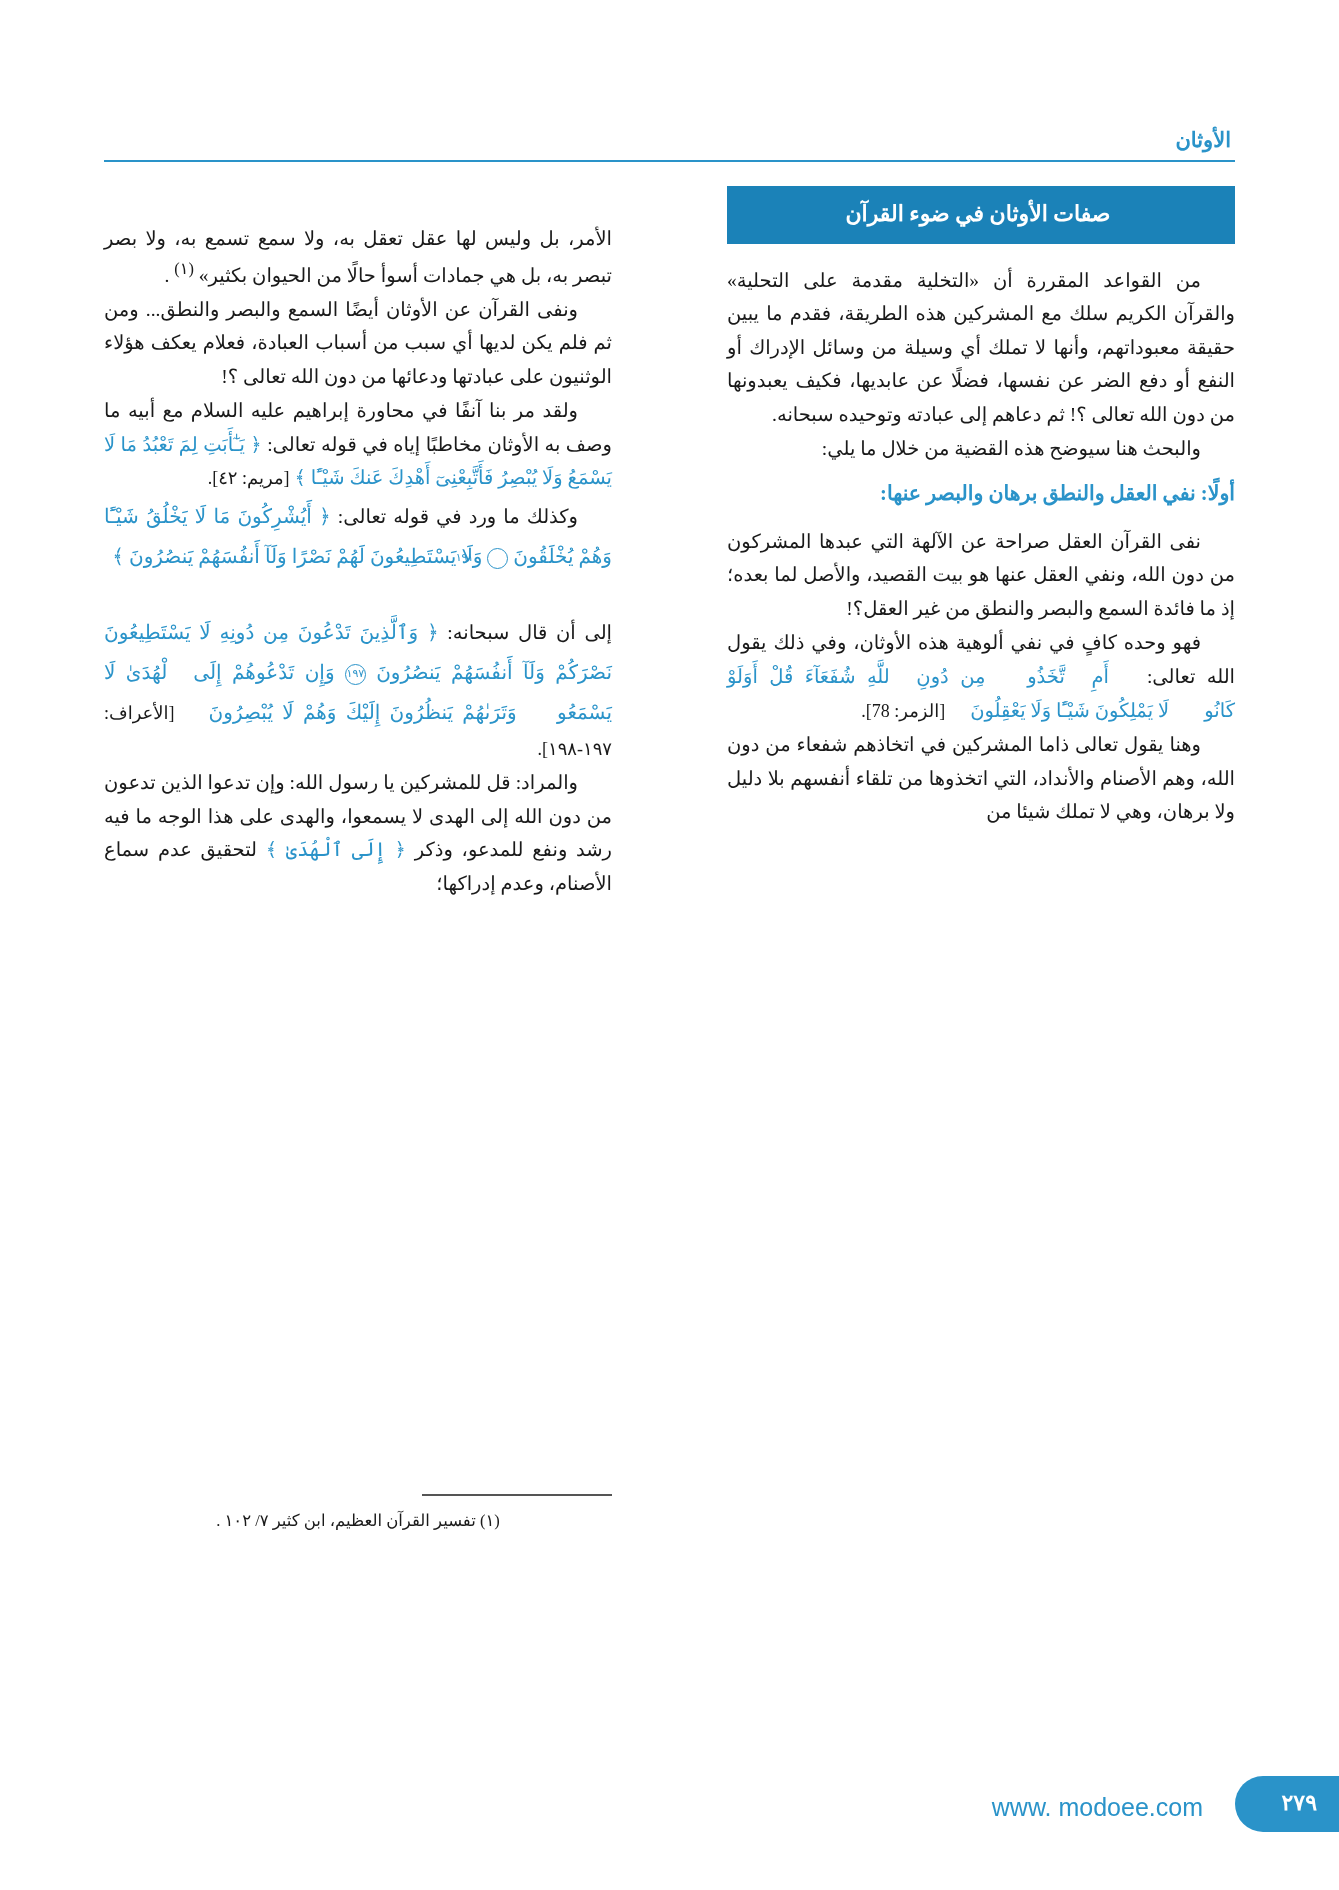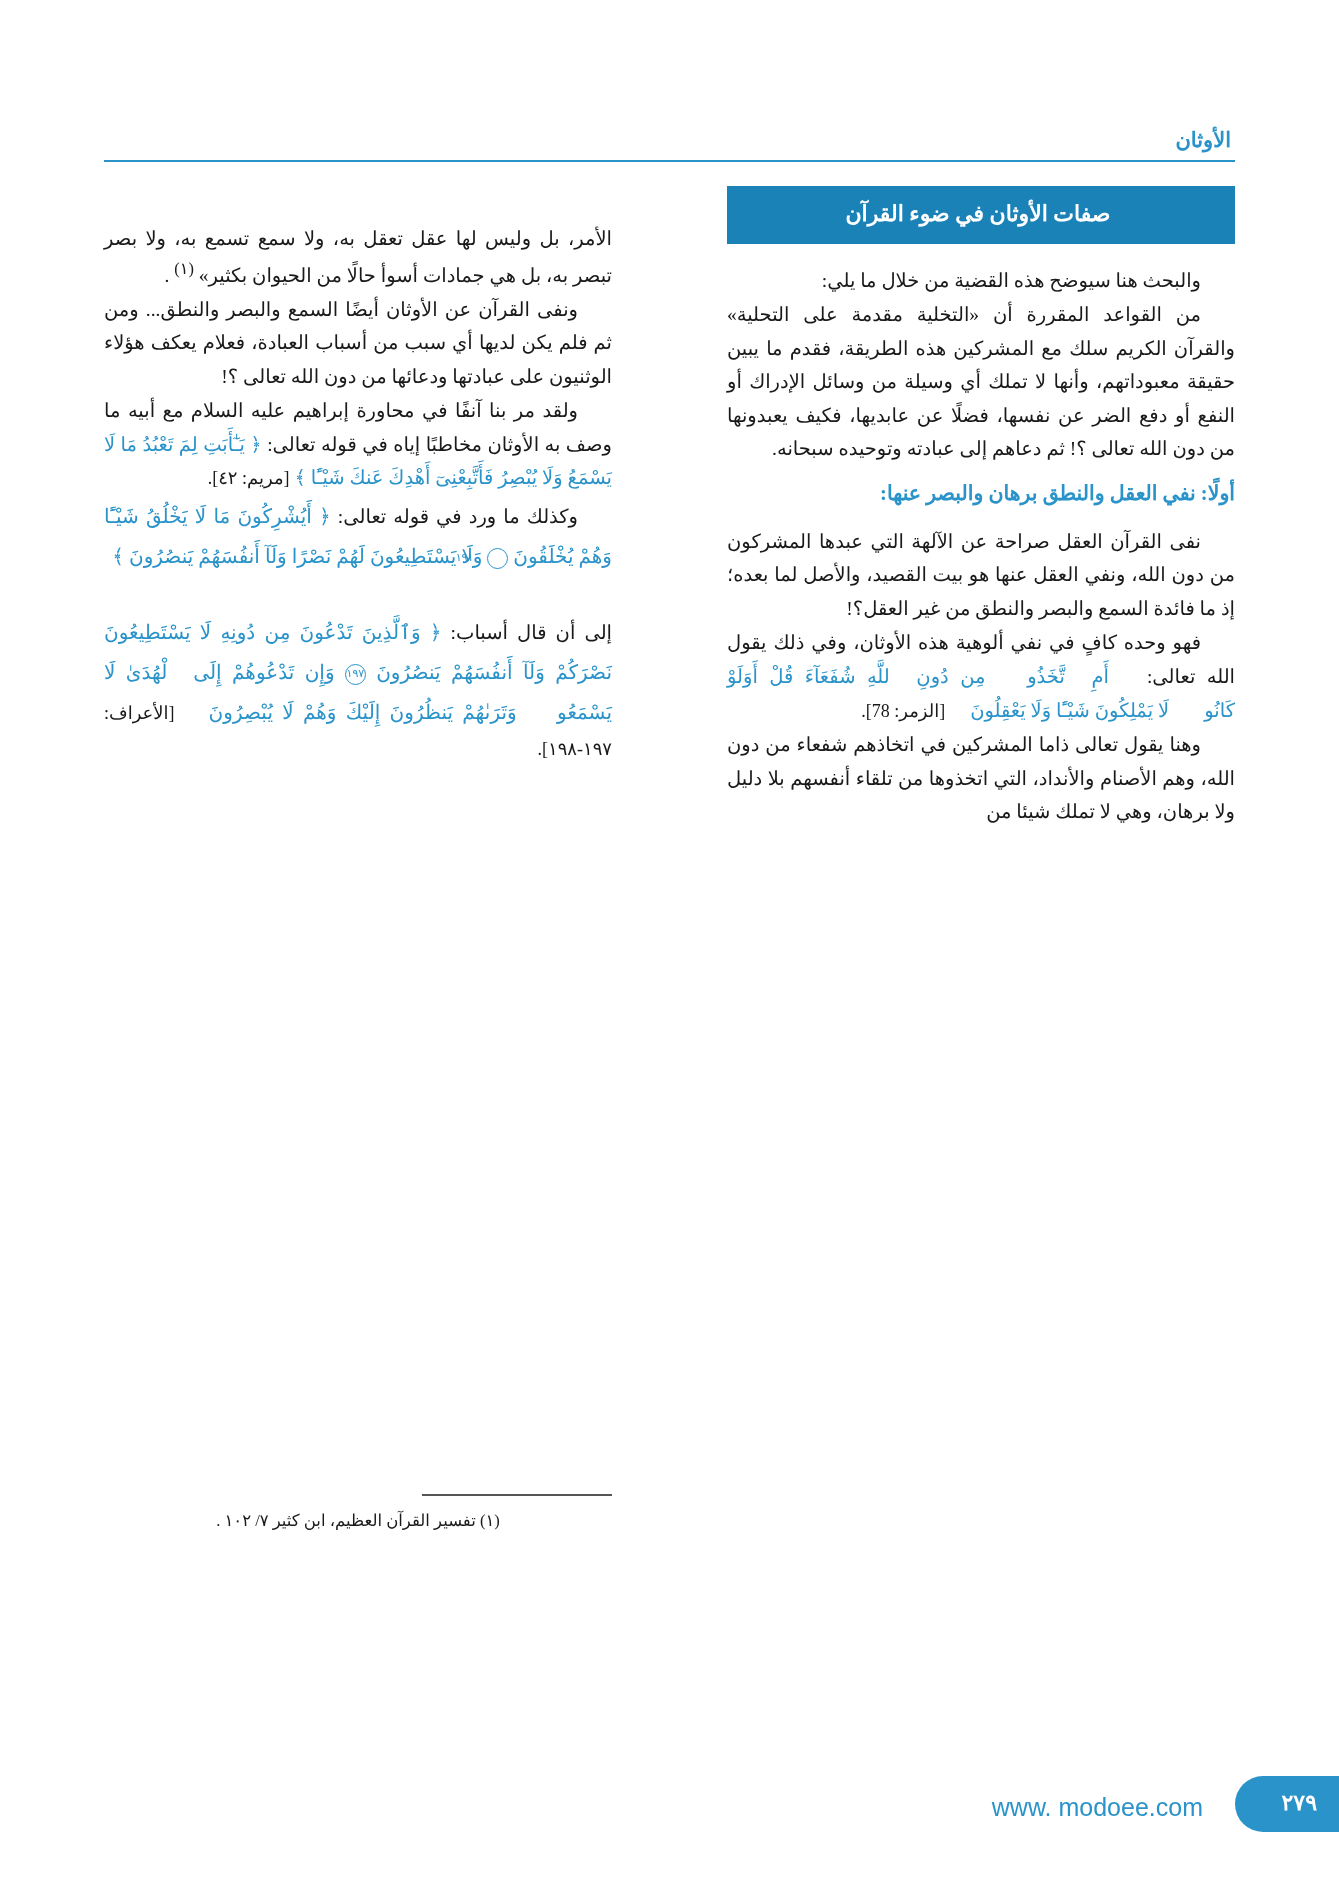--- a/index.html
+++ b/index.html
@@ -189,22 +189,22 @@
     <div class="header-title">الأوثان</div>
     <div class="header-rule"></div>
   </div>
 
   <div class="columns">
 
     <div class="col col-right">
 
       <div class="section-bar">صفات الأوثان في ضوء القرآن</div>
 
+      <p>من القواعد المقررة أن «التخلية مقدمة على التحلية» والقرآن الكريم سلك مع المشركين هذه الطريقة، فقدم ما يبين حقيقة معبوداتهم، وأنها لا تملك أي وسيلة من وسائل الإدراك أو النفع أو دفع الضر عن نفسها، فضلًا عن عابديها، فكيف يعبدونها من دون الله تعالى ؟! ثم دعاهم إلى عبادته وتوحيده سبحانه.</p>
       <p>والبحث هنا سيوضح هذه القضية من خلال ما يلي:</p>
-      <p>من القواعد المقررة أن «التخلية مقدمة على التحلية» والقرآن الكريم سلك مع المشركين هذه الطريقة، فقدم ما يبين حقيقة معبوداتهم، وأنها لا تملك أي وسيلة من وسائل الإدراك أو النفع أو دفع الضر عن نفسها، فضلًا عن عابديها، فكيف يعبدونها من دون الله تعالى ؟! ثم دعاهم إلى عبادته وتوحيده سبحانه.</p>
 
       <p class="subheading">أولًا: نفي العقل والنطق برهان والبصر عنها:</p>
 
       <p>نفى القرآن العقل صراحة عن الآلهة التي عبدها المشركون من دون الله، ونفي العقل عنها هو بيت القصيد، والأصل لما بعده؛ إذ ما فائدة السمع والبصر والنطق من غير العقل؟!</p>
 
       <p>
         <span>فهو وحده كافٍ في نفي ألوهية هذه الأوثان، وفي ذلك يقول الله تعالى:</span>
         <span class="quran-inline">﴿ أَمِ ٱتَّخَذُوا۟ مِن دُونِ ٱللَّهِ شُفَعَآءَ قُلْ أَوَلَوْ كَانُوا۟ لَا يَمْلِكُونَ شَيْـًٔا وَلَا يَعْقِلُونَ ﴾</span>
         <span class="ref">[الزمر: 78].</span>
       </p>
@@ -229,27 +229,32 @@
       </p>
 
       <p>
         <span>وكذلك ما ورد في قوله تعالى:</span>
         <span class="quran">﴿ أَيُشْرِكُونَ مَا لَا يَخْلُقُ شَيْـًٔا وَهُمْ يُخْلَقُونَ</span>
         <span class="ayah-num">١٩١</span>
         <span class="quran">وَلَا يَسْتَطِيعُونَ لَهُمْ نَصْرًا وَلَآ أَنفُسَهُمْ يَنصُرُونَ ﴾</span>
       </p>
 
       <p class="noindent">
-        <span>إلى أن قال أسباب:</span>
+        <span>إلى أن قال سبحانه:</span>
         <span class="quran">﴿ وَٱلَّذِينَ تَدْعُونَ مِن دُونِهِ لَا يَسْتَطِيعُونَ نَصْرَكُمْ وَلَآ أَنفُسَهُمْ يَنصُرُونَ</span>
         <span class="ayah-num">١٩٧</span>
         <span class="quran">وَإِن تَدْعُوهُمْ إِلَى ٱلْهُدَىٰ لَا يَسْمَعُوا۟ وَتَرَىٰهُمْ يَنظُرُونَ إِلَيْكَ وَهُمْ لَا يُبْصِرُونَ ﴾</span>
         <span class="ref">[الأعراف: ١٩٧-١٩٨].</span>
       </p>
 
+      <p>
+        <span>والمراد: قل للمشركين يا رسول الله: وإن تدعوا الذين تدعون من دون الله إلى الهدى لا يسمعوا، والهدى على هذا الوجه ما فيه رشد ونفع للمدعو، وذكر</span>
+        <span class="quran-inline">﴿ إِلَى ٱلْهُدَىٰ ﴾</span>
+        <span>لتحقيق عدم سماع الأصنام، وعدم إدراكها؛</span>
+      </p>
 
     </div>
   </div>
 
   <div class="footnote-wrap" style="left:104px; right:auto; bottom:356px; width:508px;">
     <div class="footnote-rule"></div>
     <div class="footnote">(١)  تفسير القرآن العظيم، ابن كثير ٧/ ١٠٢ .</div>
   </div>
 
   <div class="footer">

